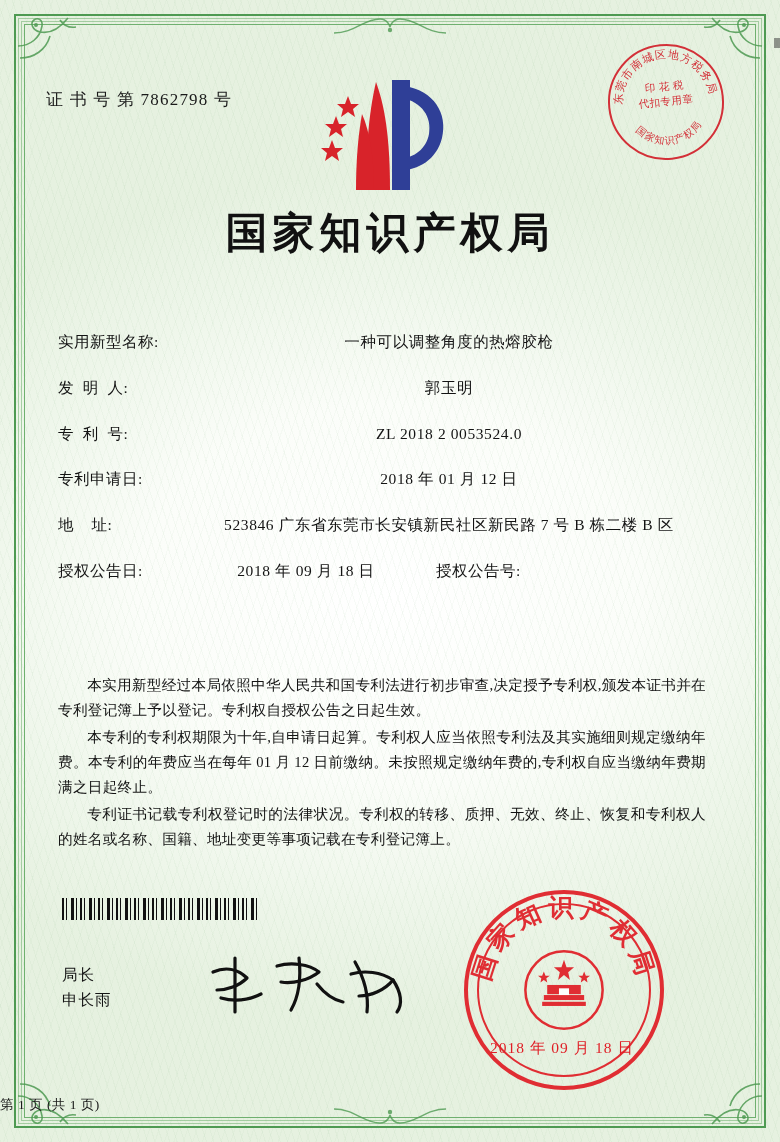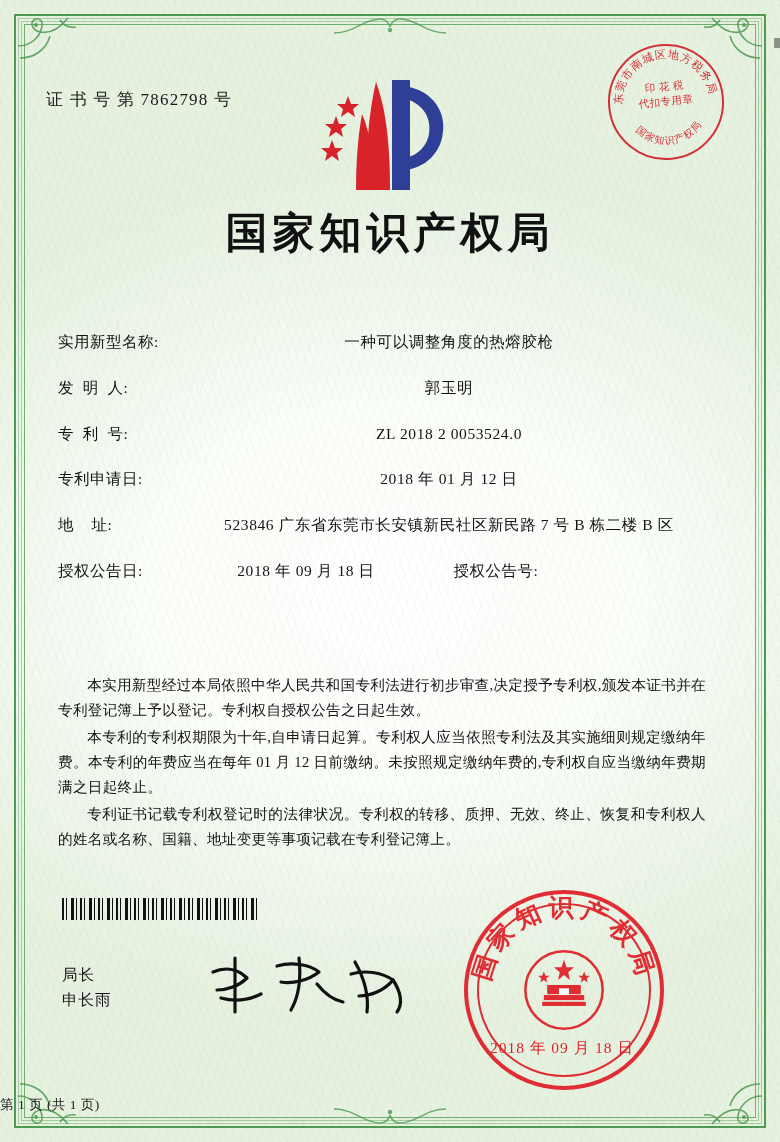--- a/index.html
+++ b/index.html
@@ -160,21 +160,20 @@
   }
   .field-row.two-col .field-value {
     flex: 0 0 auto;
     width: 260px;
   }
   .field-label2 {
     width: 120px;
     flex: 0 0 120px;
     letter-spacing: .5px;
     white-space: pre;
-    text-align: center;
   }
   .field-value2 {
     flex: 1 1 auto;
     letter-spacing: .6px;
   }
 
   .paragraphs {
     position: absolute;
     left: 58px;
     right: 58px;

